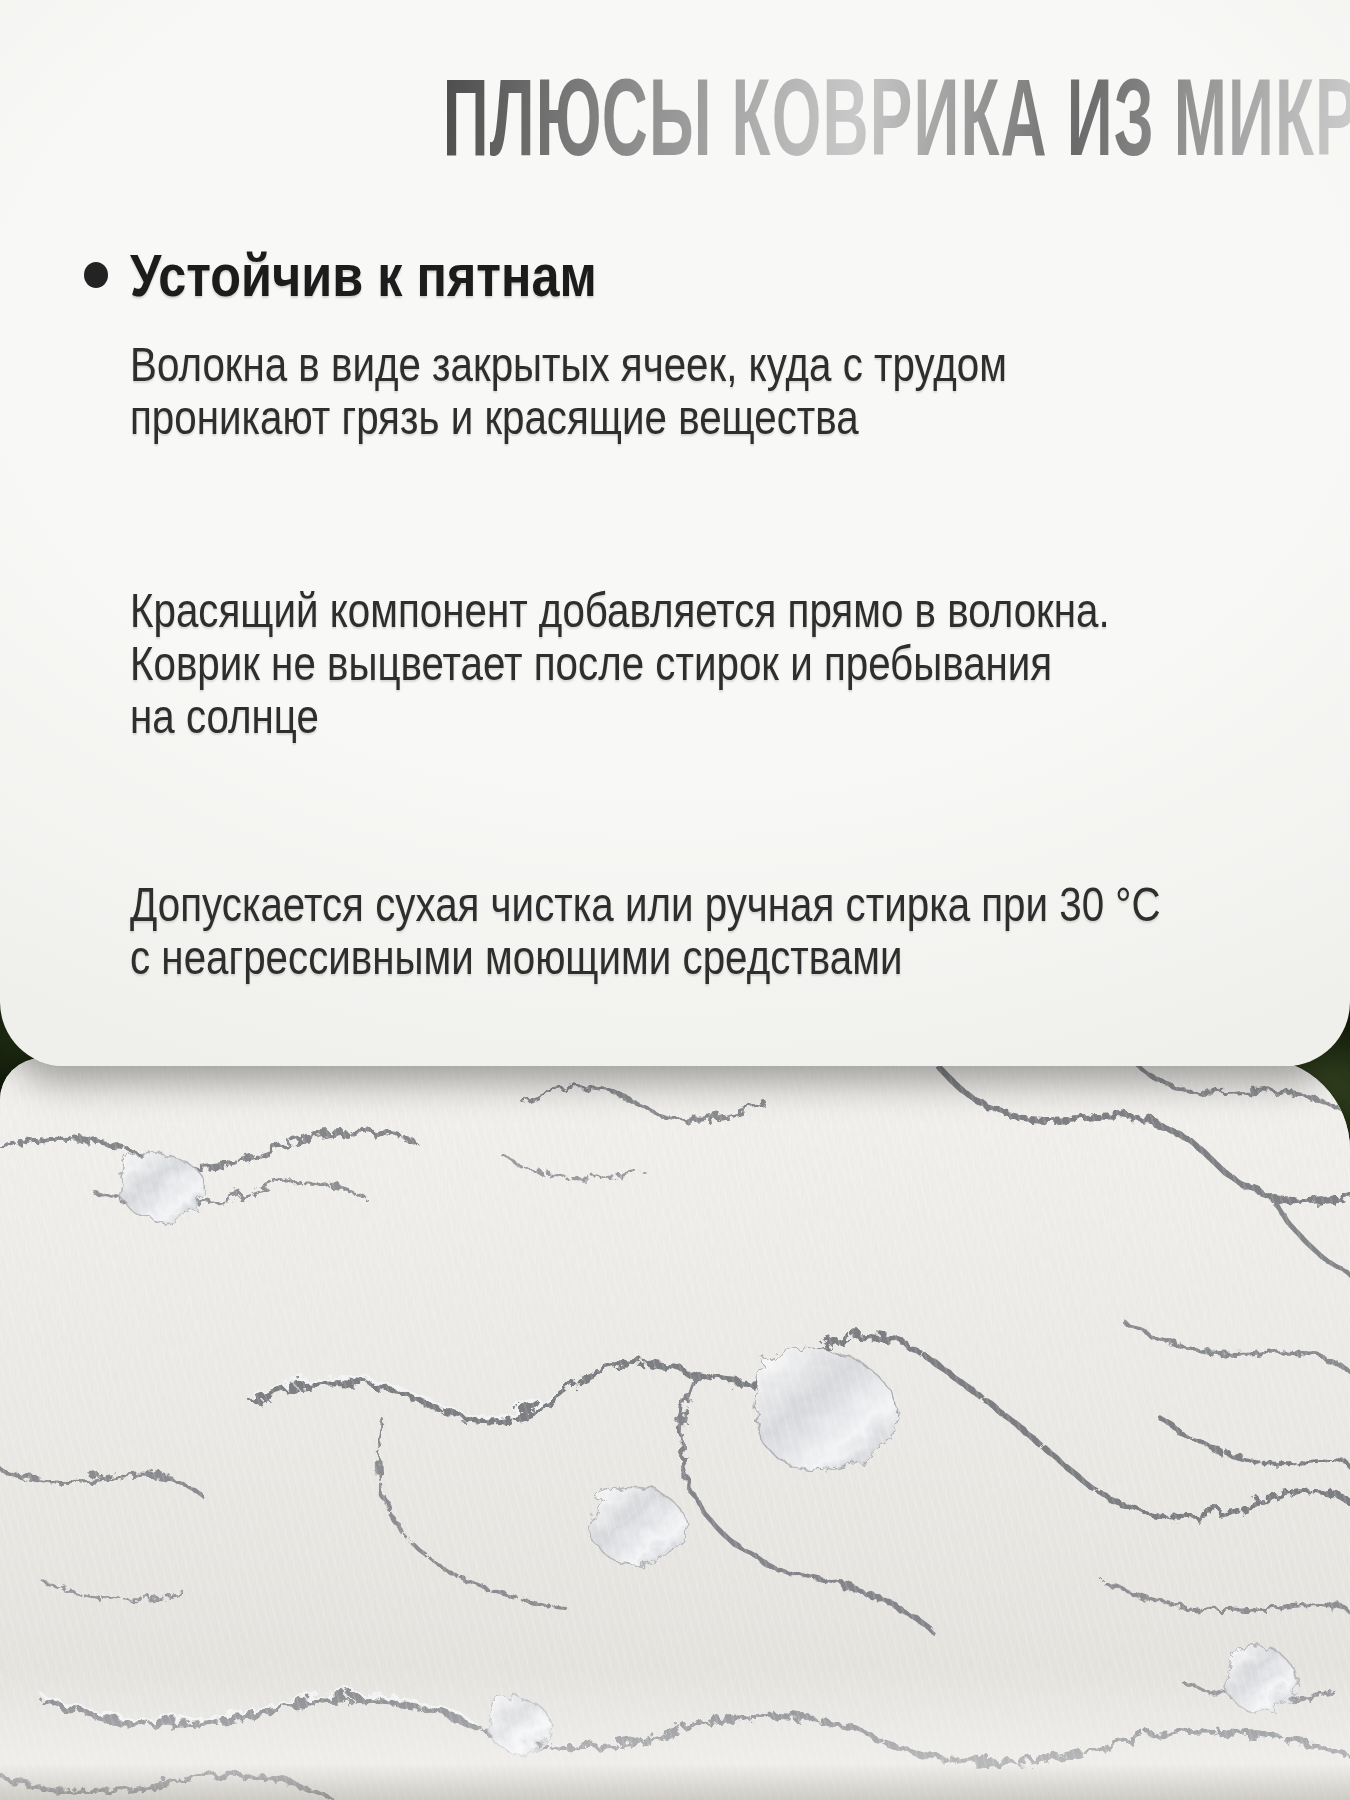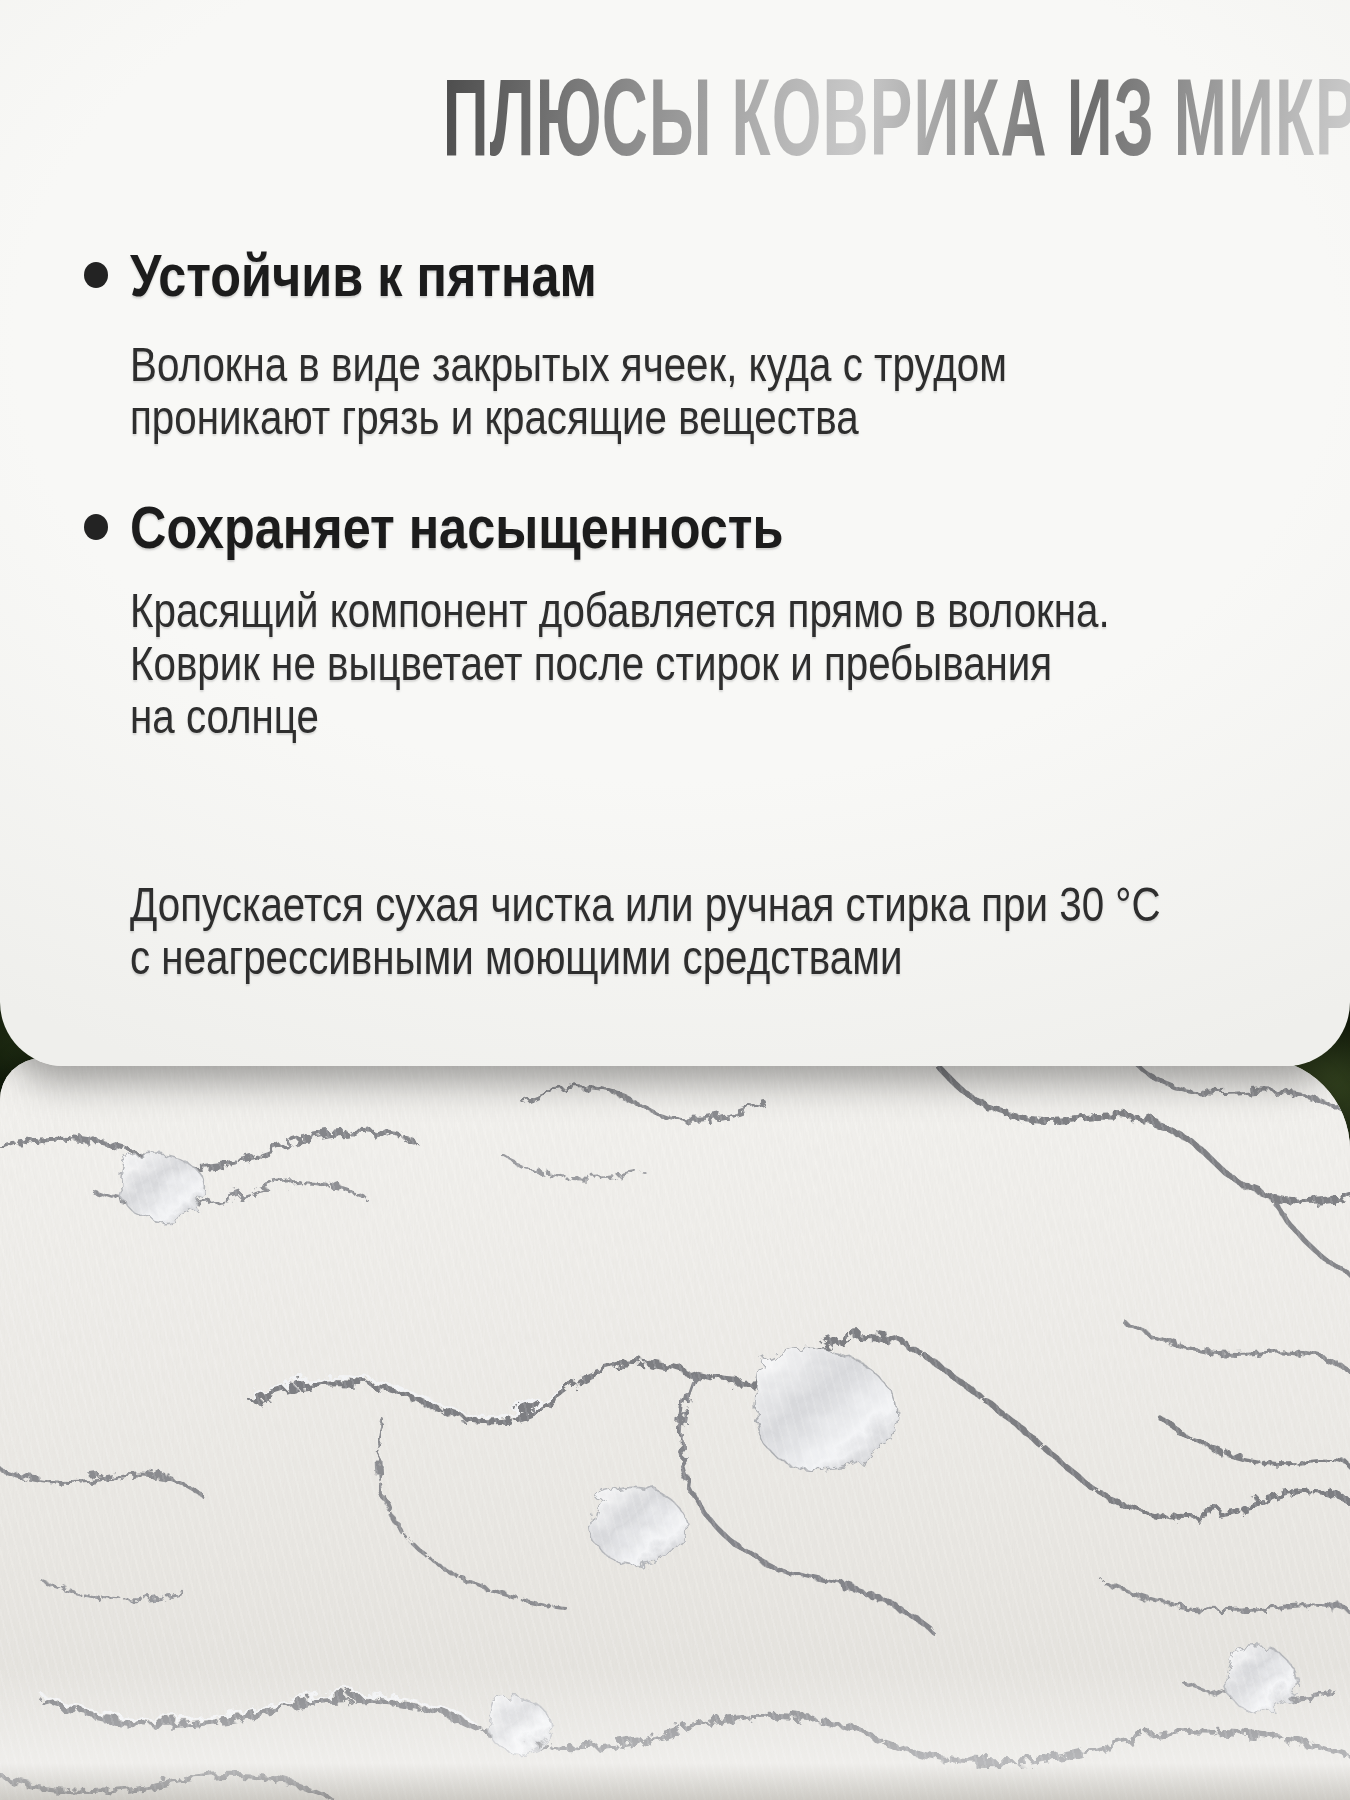--- a/index.html
+++ b/index.html
@@ -143,24 +143,20 @@
       <span class="title">ПЛЮСЫ КОВРИКА ИЗ МИКРОФИБРЫ</span>
     </div>
 
     <div class="section" style="top:244px">
       <span class="dot" style="top:18px"></span>
       <div class="heading">Устойчив к пятнам</div>
     </div>
     <div class="body" style="top:338px">Волокна в виде закрытых ячеек, куда с трудом
 проникают грязь и красящие вещества</div>
 
-    <div class="section" style="top:496px">
-      <span class="dot" style="top:18px"></span>
-      <div class="heading">Сохраняет насыщенность</div>
-    </div>
     <div class="body" style="top:584px">Красящий компонент добавляется прямо в волокна.
 Коврик не выцветает после стирок и пребывания
 на солнце</div>
 
     <div class="body" style="top:878px">Допускается сухая чистка или ручная стирка при 30 °C
 с неагрессивными моющими средствами</div>
 
   </div>
 </div>
 

